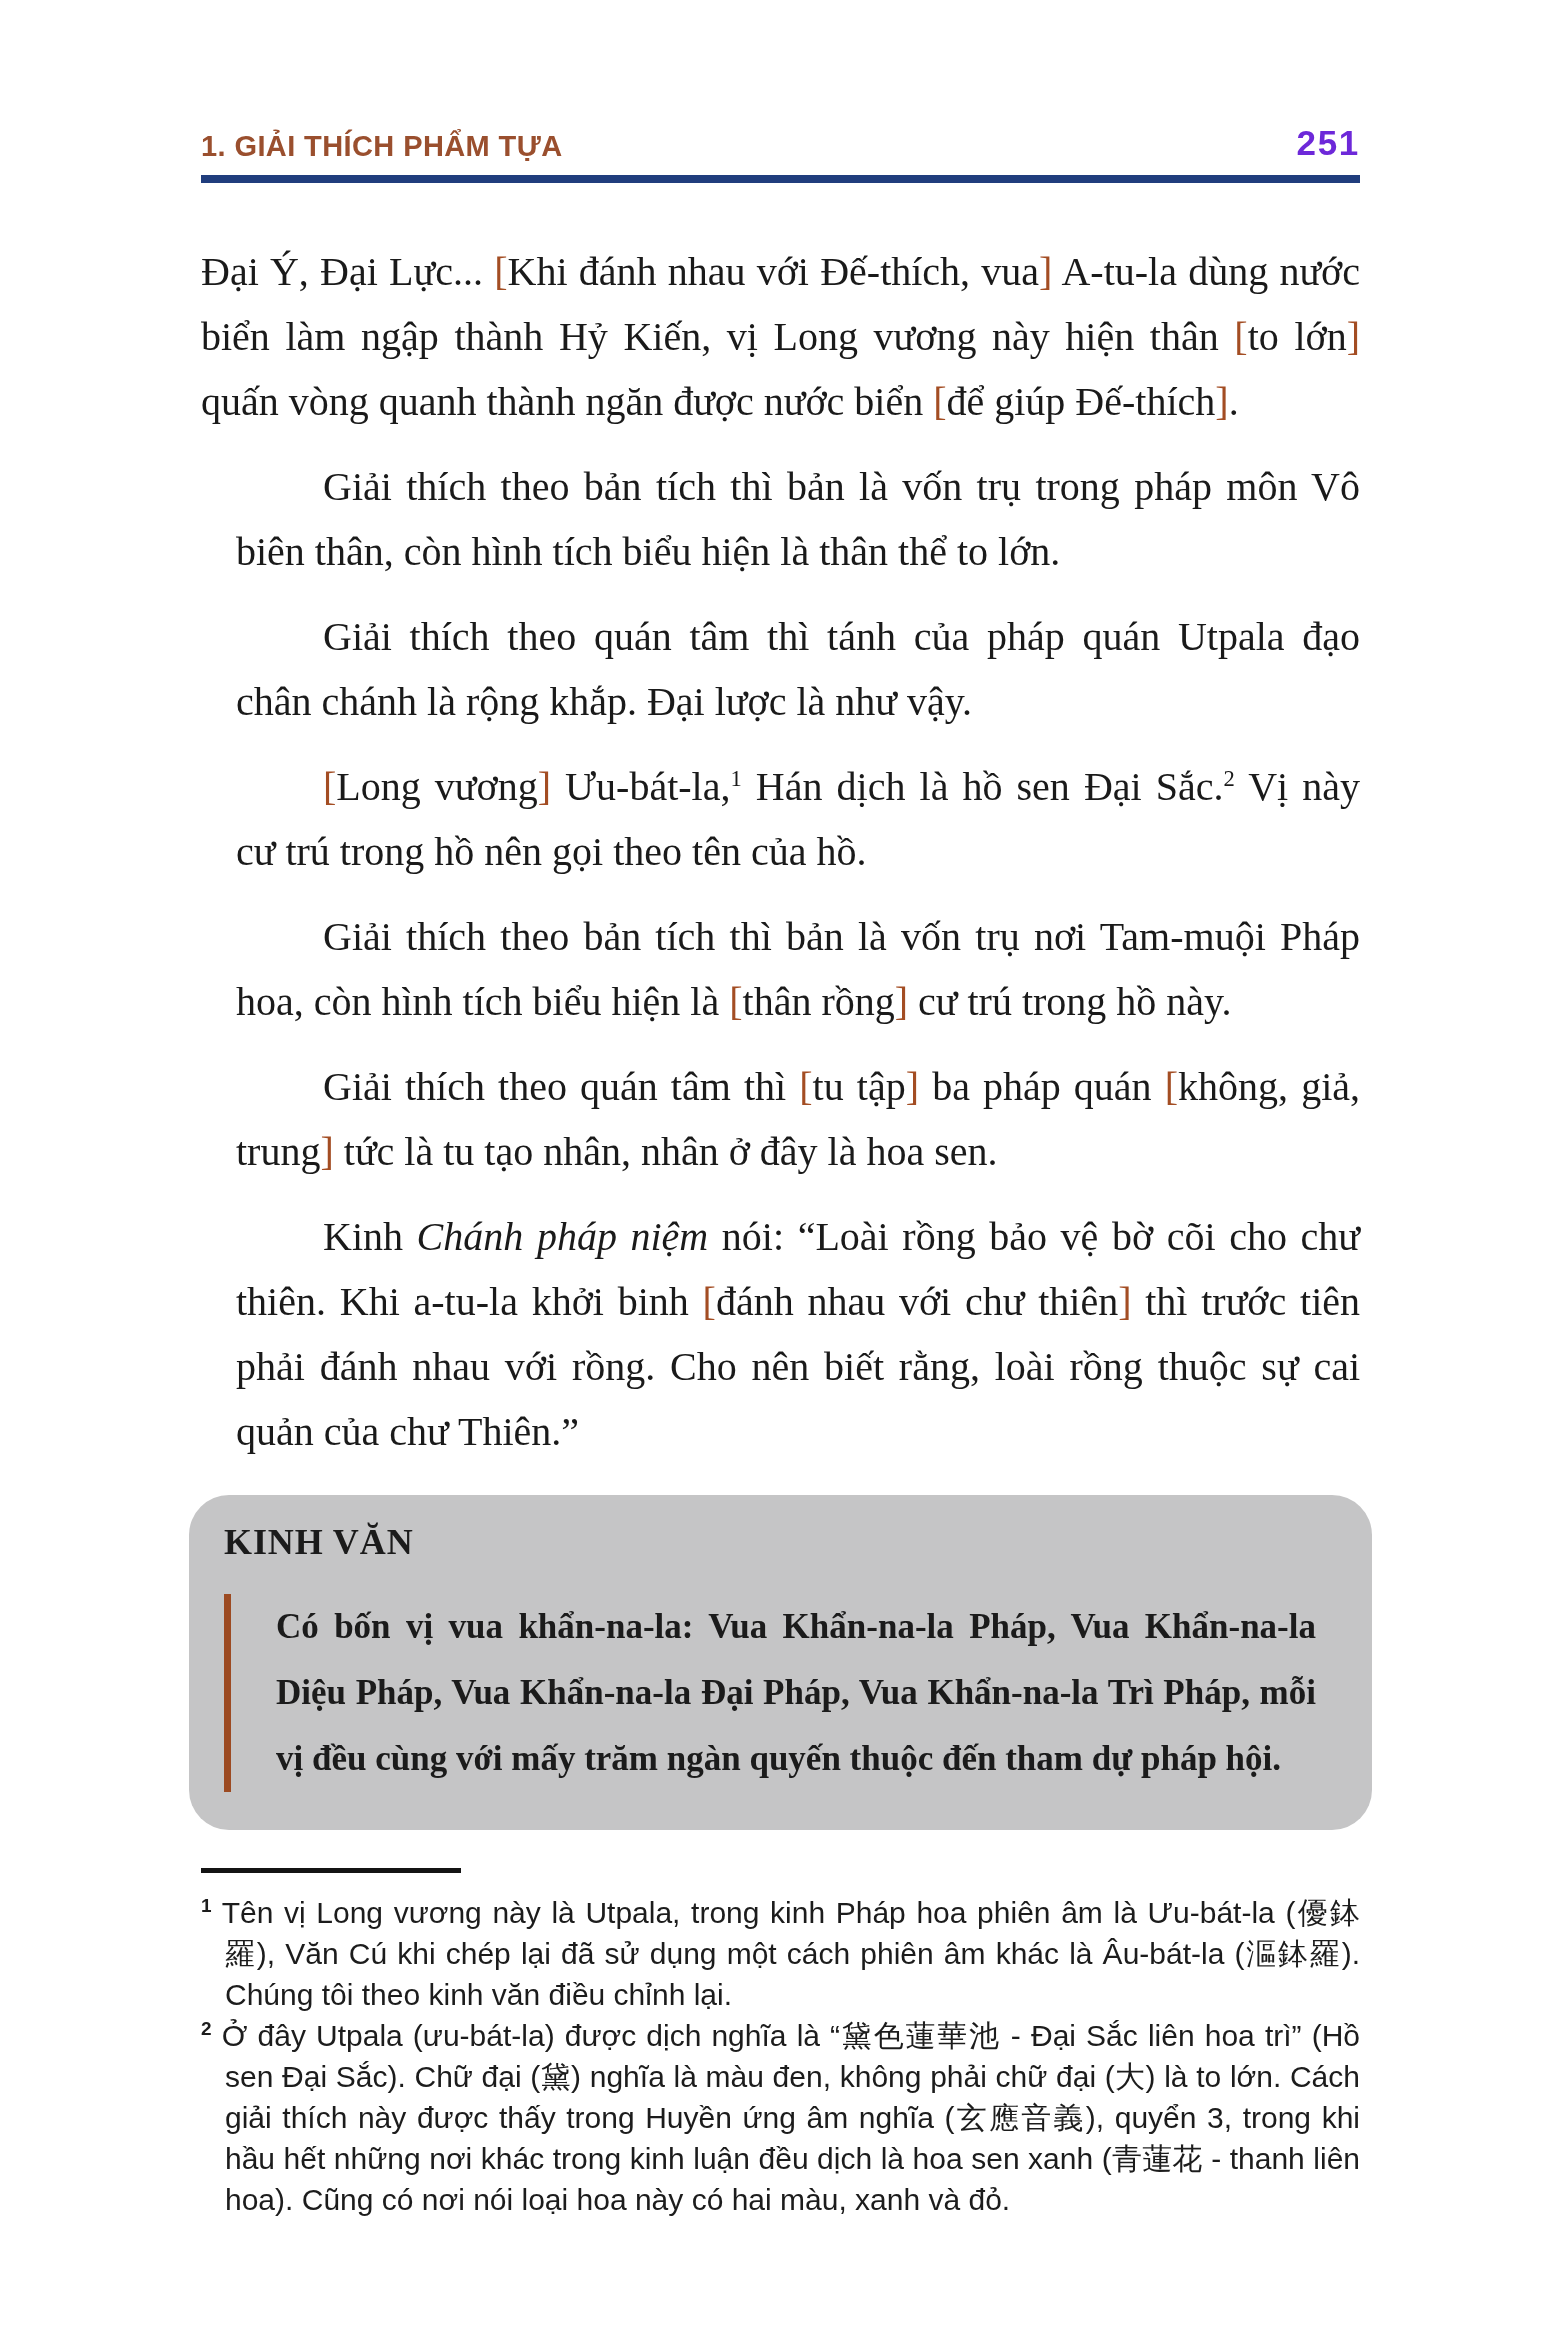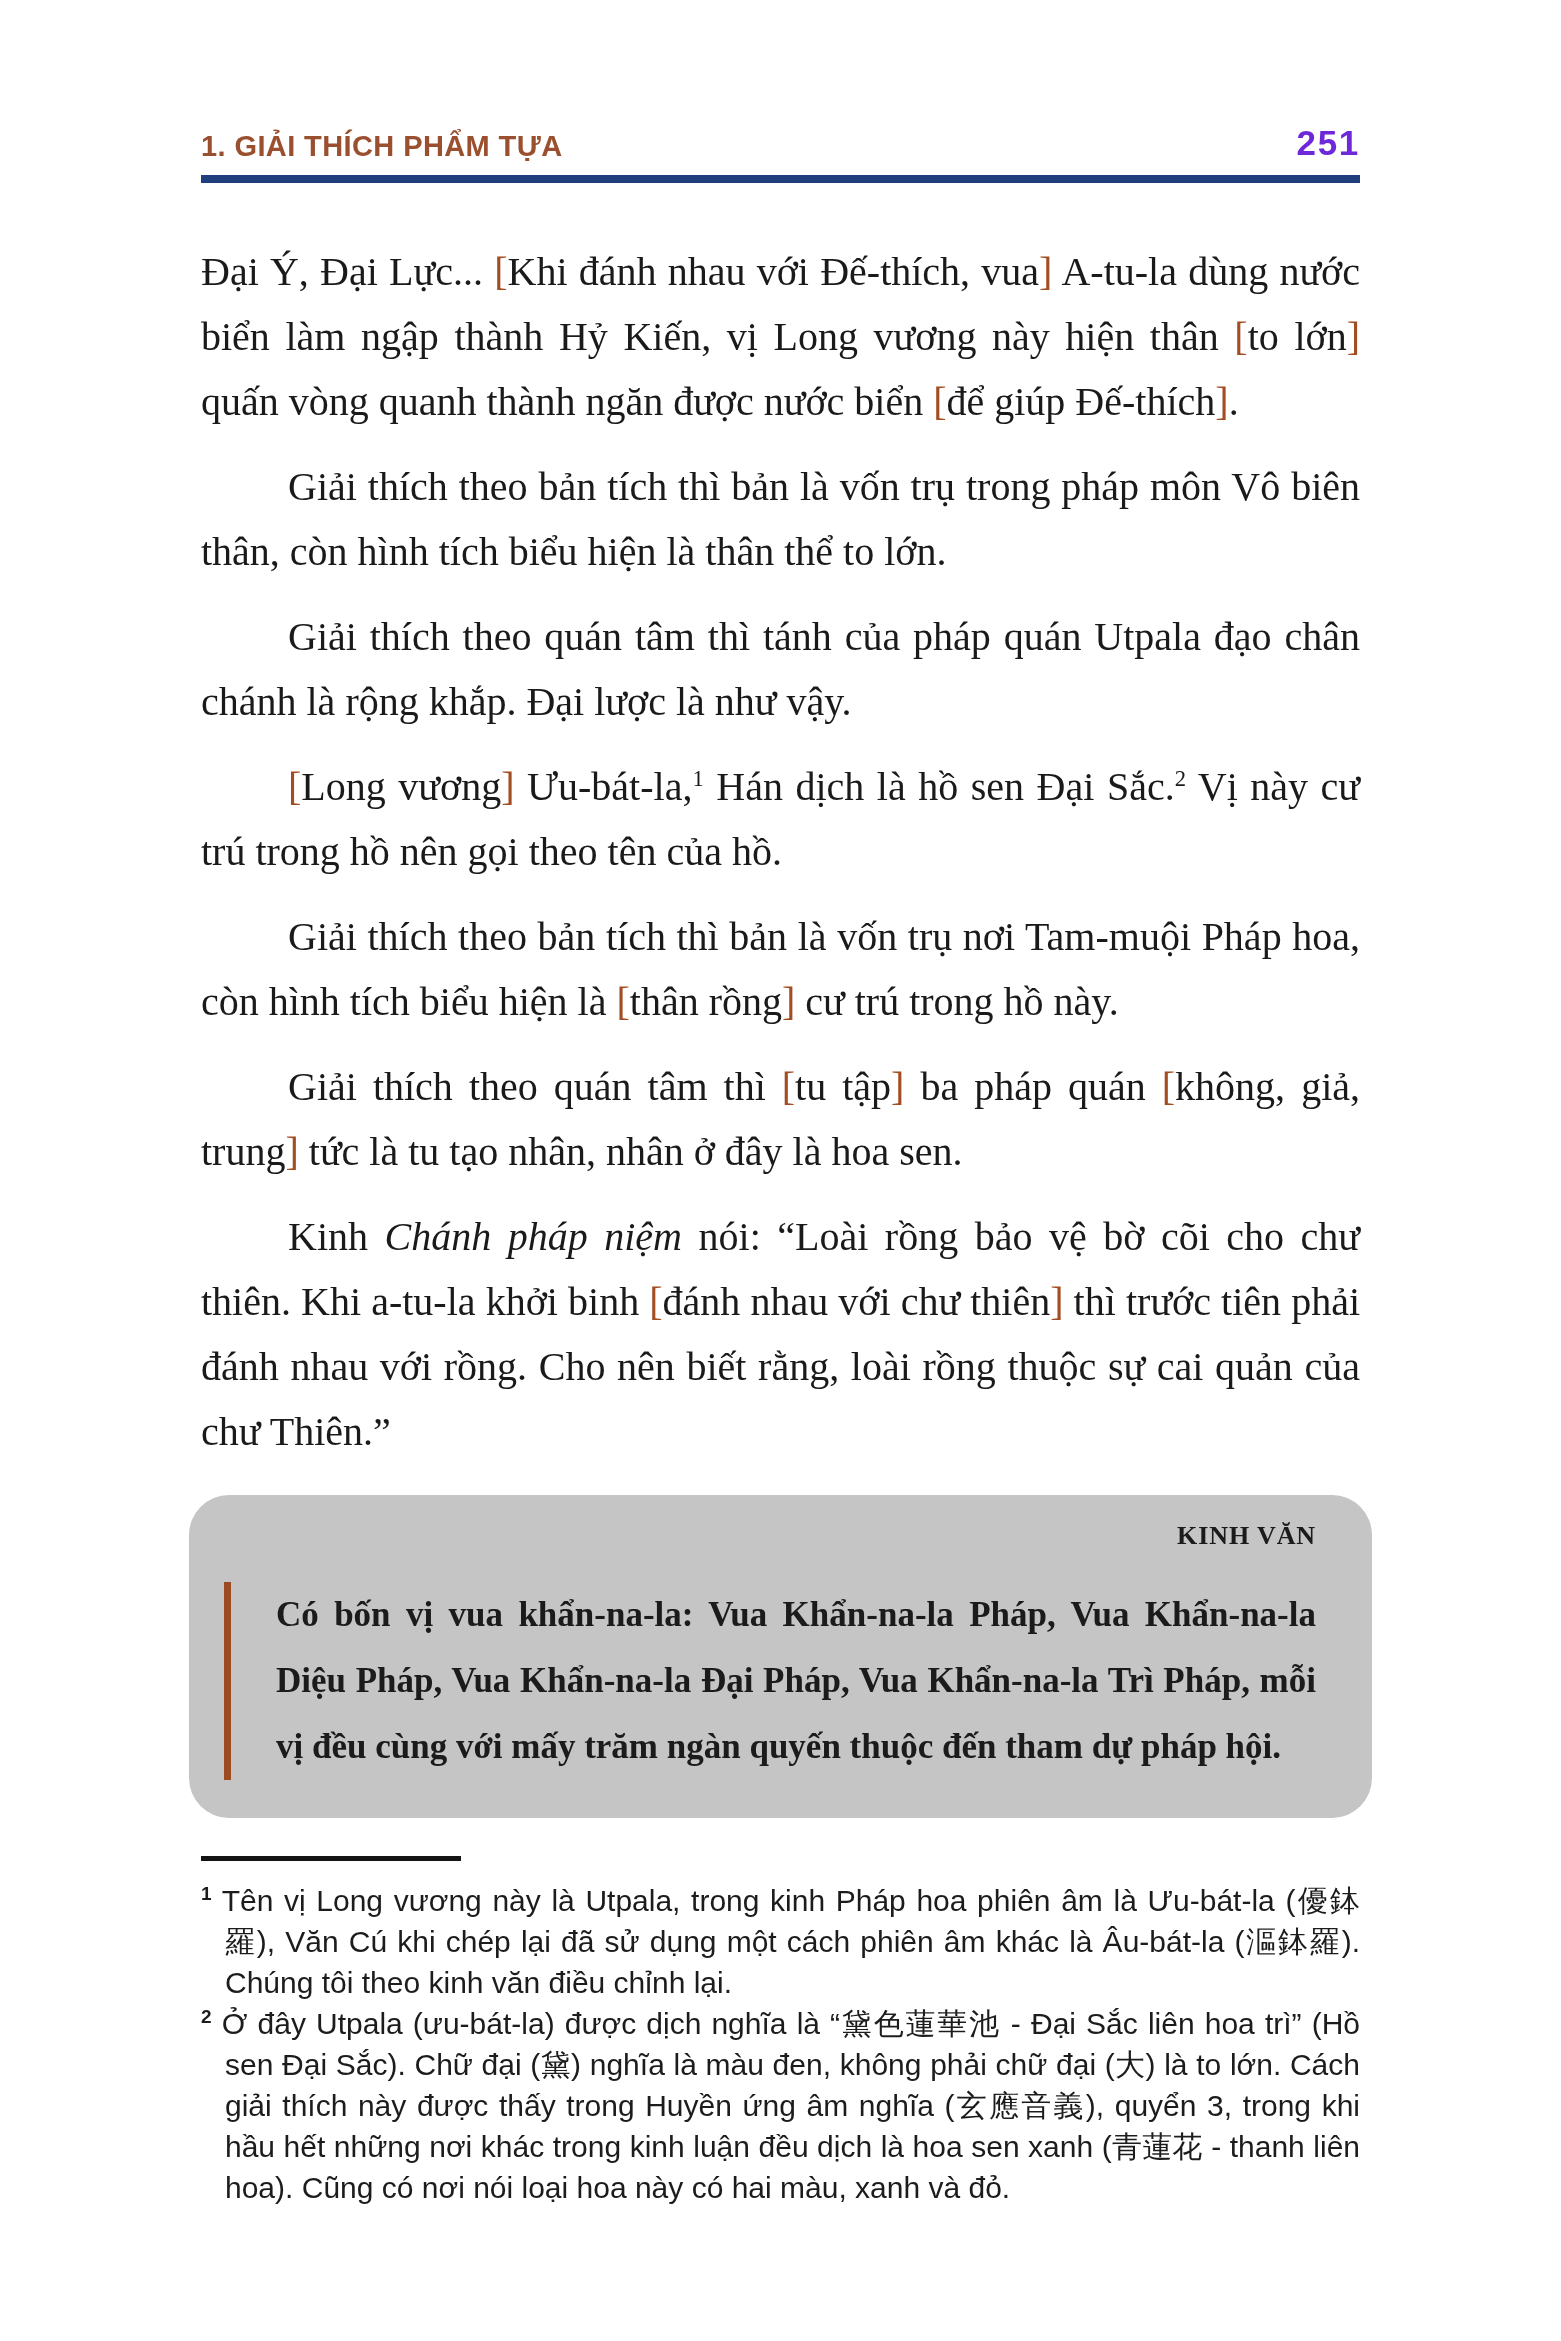--- a/index.html
+++ b/index.html
@@ -35,37 +35,37 @@
     background: #203d7d;
   }
 
   
   .body-copy {
     margin-top: 56px;
     font-size: 40px; line-height: 65px;
     text-align: justify;
   }
   .body-copy .para { margin-bottom: 20px; }
-  .body-copy .para.indent { text-indent: 87px; }
+  .body-copy .para.indent { text-indent: 87px; margin-left: 35px; }
   .bracket { color: #a34d23; }
   em { font-style: italic; }
   sup.ref {
     font-size: 22.6px; line-height: 0; vertical-align: super;
   }
 
   
   .sutra-box {
     margin-top: 31px; margin-left: -12px; margin-right: -12px;
     background: #c5c5c6;
     border-radius: 40px;
     padding: 26px 56px 38px 35px;
   }
   .sutra-title {
-    text-align: right;
-    font-weight: bold; font-size: 26px; letter-spacing: 0.9px;
+    text-align: left;
+    font-weight: bold; font-size: 36px; letter-spacing: 0.9px;
     color: #1b1b1b;
     margin-bottom: 31px;
   }
   .sutra-quote {
     border-left: 7.8px solid #9c4a21;
     padding-left: 45px;
     font-weight: bold; font-size: 35px; line-height: 66px;
     text-align: justify;
     color: #1b1b1b;
   }

